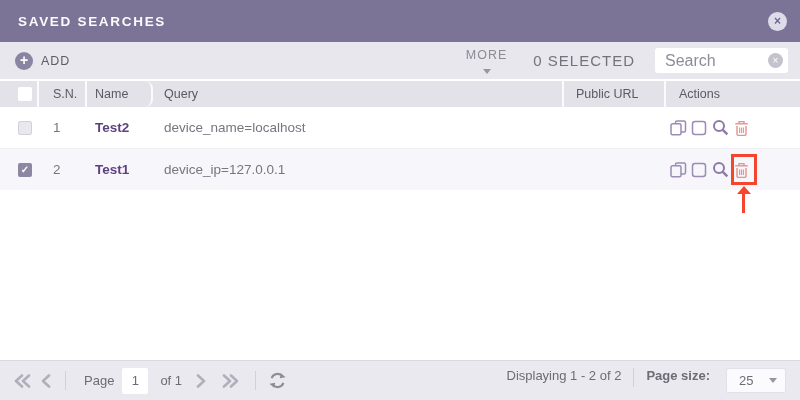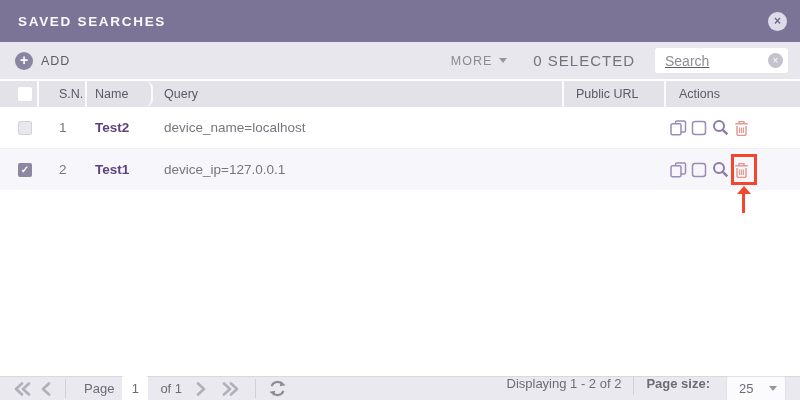--- a/index.html
+++ b/index.html
@@ -24,42 +24,42 @@
     position:absolute; top:42px; left:0; right:0; height:37px;
     background:#e8e7ed; display:flex; align-items:center; padding:0 12px;
   }
   .add-btn { display:flex; align-items:center; gap:8px; cursor:pointer; margin-left:3px; }
   .add-circle {
     width:18px; height:18px; border-radius:50%; background:#8a84a3; color:#fff;
     font-size:14px; font-weight:bold; display:flex; align-items:center; justify-content:center; line-height:1; padding-bottom:1px;
   }
   .add-label { font-size:12.5px; color:#5c5b66; letter-spacing:1px; }
   .toolbar-right { margin-left:auto; display:flex; align-items:center; }
-  .more-btn { display:flex; align-items:center; gap:7px; font-size:12.5px; color:#8b8a95; letter-spacing:1px; cursor:pointer; }
+  .more-btn { display:flex; align-items:center; gap:7px; font-size:12.5px; color:#8b8a95; letter-spacing:1px; cursor:pointer;flex-direction:column; }
   .caret-down { width:0; height:0; border-left:4.5px solid transparent; border-right:4.5px solid transparent; border-top:5.5px solid #97969f; }
   .selected-count { font-size:15px; color:#73727d; letter-spacing:1px; margin:0 20px 0 26px; }
   .search-box { position:relative; width:133px; height:25px; background:#fff; border-radius:3px; }
   .search-box input {
     width:100%; height:100%; border:none; outline:none; background:transparent;
-    padding:0 24px 0 10px; font-size:14px; color:#5c5b66; font-family:"Liberation Sans", sans-serif;text-decoration:underline;
+    padding:0 24px 0 10px; font-size:16px; color:#5c5b66; font-family:"Liberation Sans", sans-serif;
   }
   .search-box input::placeholder { color:#8d8c97; opacity:1; }
   .search-clear {
     position:absolute; right:5px; top:5px; width:15px; height:15px; border-radius:50%;
     background:#c4c3cd; color:#fff; font-size:10px; display:flex; align-items:center; justify-content:center; cursor:pointer; line-height:1;
   }
   
   .thead {
     position:absolute; top:81px; left:0; right:0; height:26px;
     background:#e3e2e9; display:flex; font-size:12.5px; color:#5a5964;
   }
   .th { display:flex; align-items:center; padding-left:12px; border-right:2px solid #fbfbfd; }
   .th:last-child { border-right:none; }
   .col-check { width:39px; padding-left:18px; }
-  .col-sn { width:48px; padding-left:20px; }
+  .col-sn { width:48px; padding-left:14px; }
   .col-name { width:66px; padding-left:8px;border-radius:8px; }
   .col-query { width:411px; padding-left:11px; }
   .col-url { width:102px; }
   .col-url.th { padding-left:12px; }
   .col-actions { width:88px; padding-left:13px; }
   .row { position:absolute; left:0; right:0; display:flex; align-items:center; font-size:13.5px; }
   .row-1 { top:107px; height:42px; background:#fff; border-bottom:1px solid #f1f0f5; }
   .row-2 { top:149px; height:41px; background:#f7f6fa; }
   .cell { display:flex; align-items:center; height:100%; }
   .cell-sn { color:#77767f; }
@@ -78,21 +78,21 @@
   .row-2 .copy-front { fill:#f7f6fa; }
   
   .ann-box { position:absolute; left:731px; top:154px; width:26px; height:31px; border:3px solid #f4462e; }
   .ann-arrow-head {
     position:absolute; left:737px; top:186px; width:0; height:0;
     border-left:7px solid transparent; border-right:7px solid transparent; border-bottom:8px solid #f4462e;
   }
   .ann-arrow-stem { position:absolute; left:742px; top:193px; width:3px; height:20px; background:#f4462e; }
   
   .footer {
-    position:absolute; left:0; right:0; bottom:0; height:24px;
+    position:absolute; left:0; right:0; bottom:0; height:40px;
     background:#eae9ef; border-top:1px solid #d9d8df;
     display:flex; align-items:center; padding:0 14px; font-size:13px; color:#6d6c76;
   }
   .pager { display:flex; align-items:center; }
   .pg-btn { display:flex; align-items:center; justify-content:center; cursor:pointer; }
   .v-divider { width:1px; height:19px; background:#d2d1d9; }
   .page-input {
     width:26px; height:26px; border:none; outline:none; border-radius:2px; background:#fff;
     text-align:center; font-size:13px; color:#6d6c76; font-family:"Liberation Sans", sans-serif;
   }

